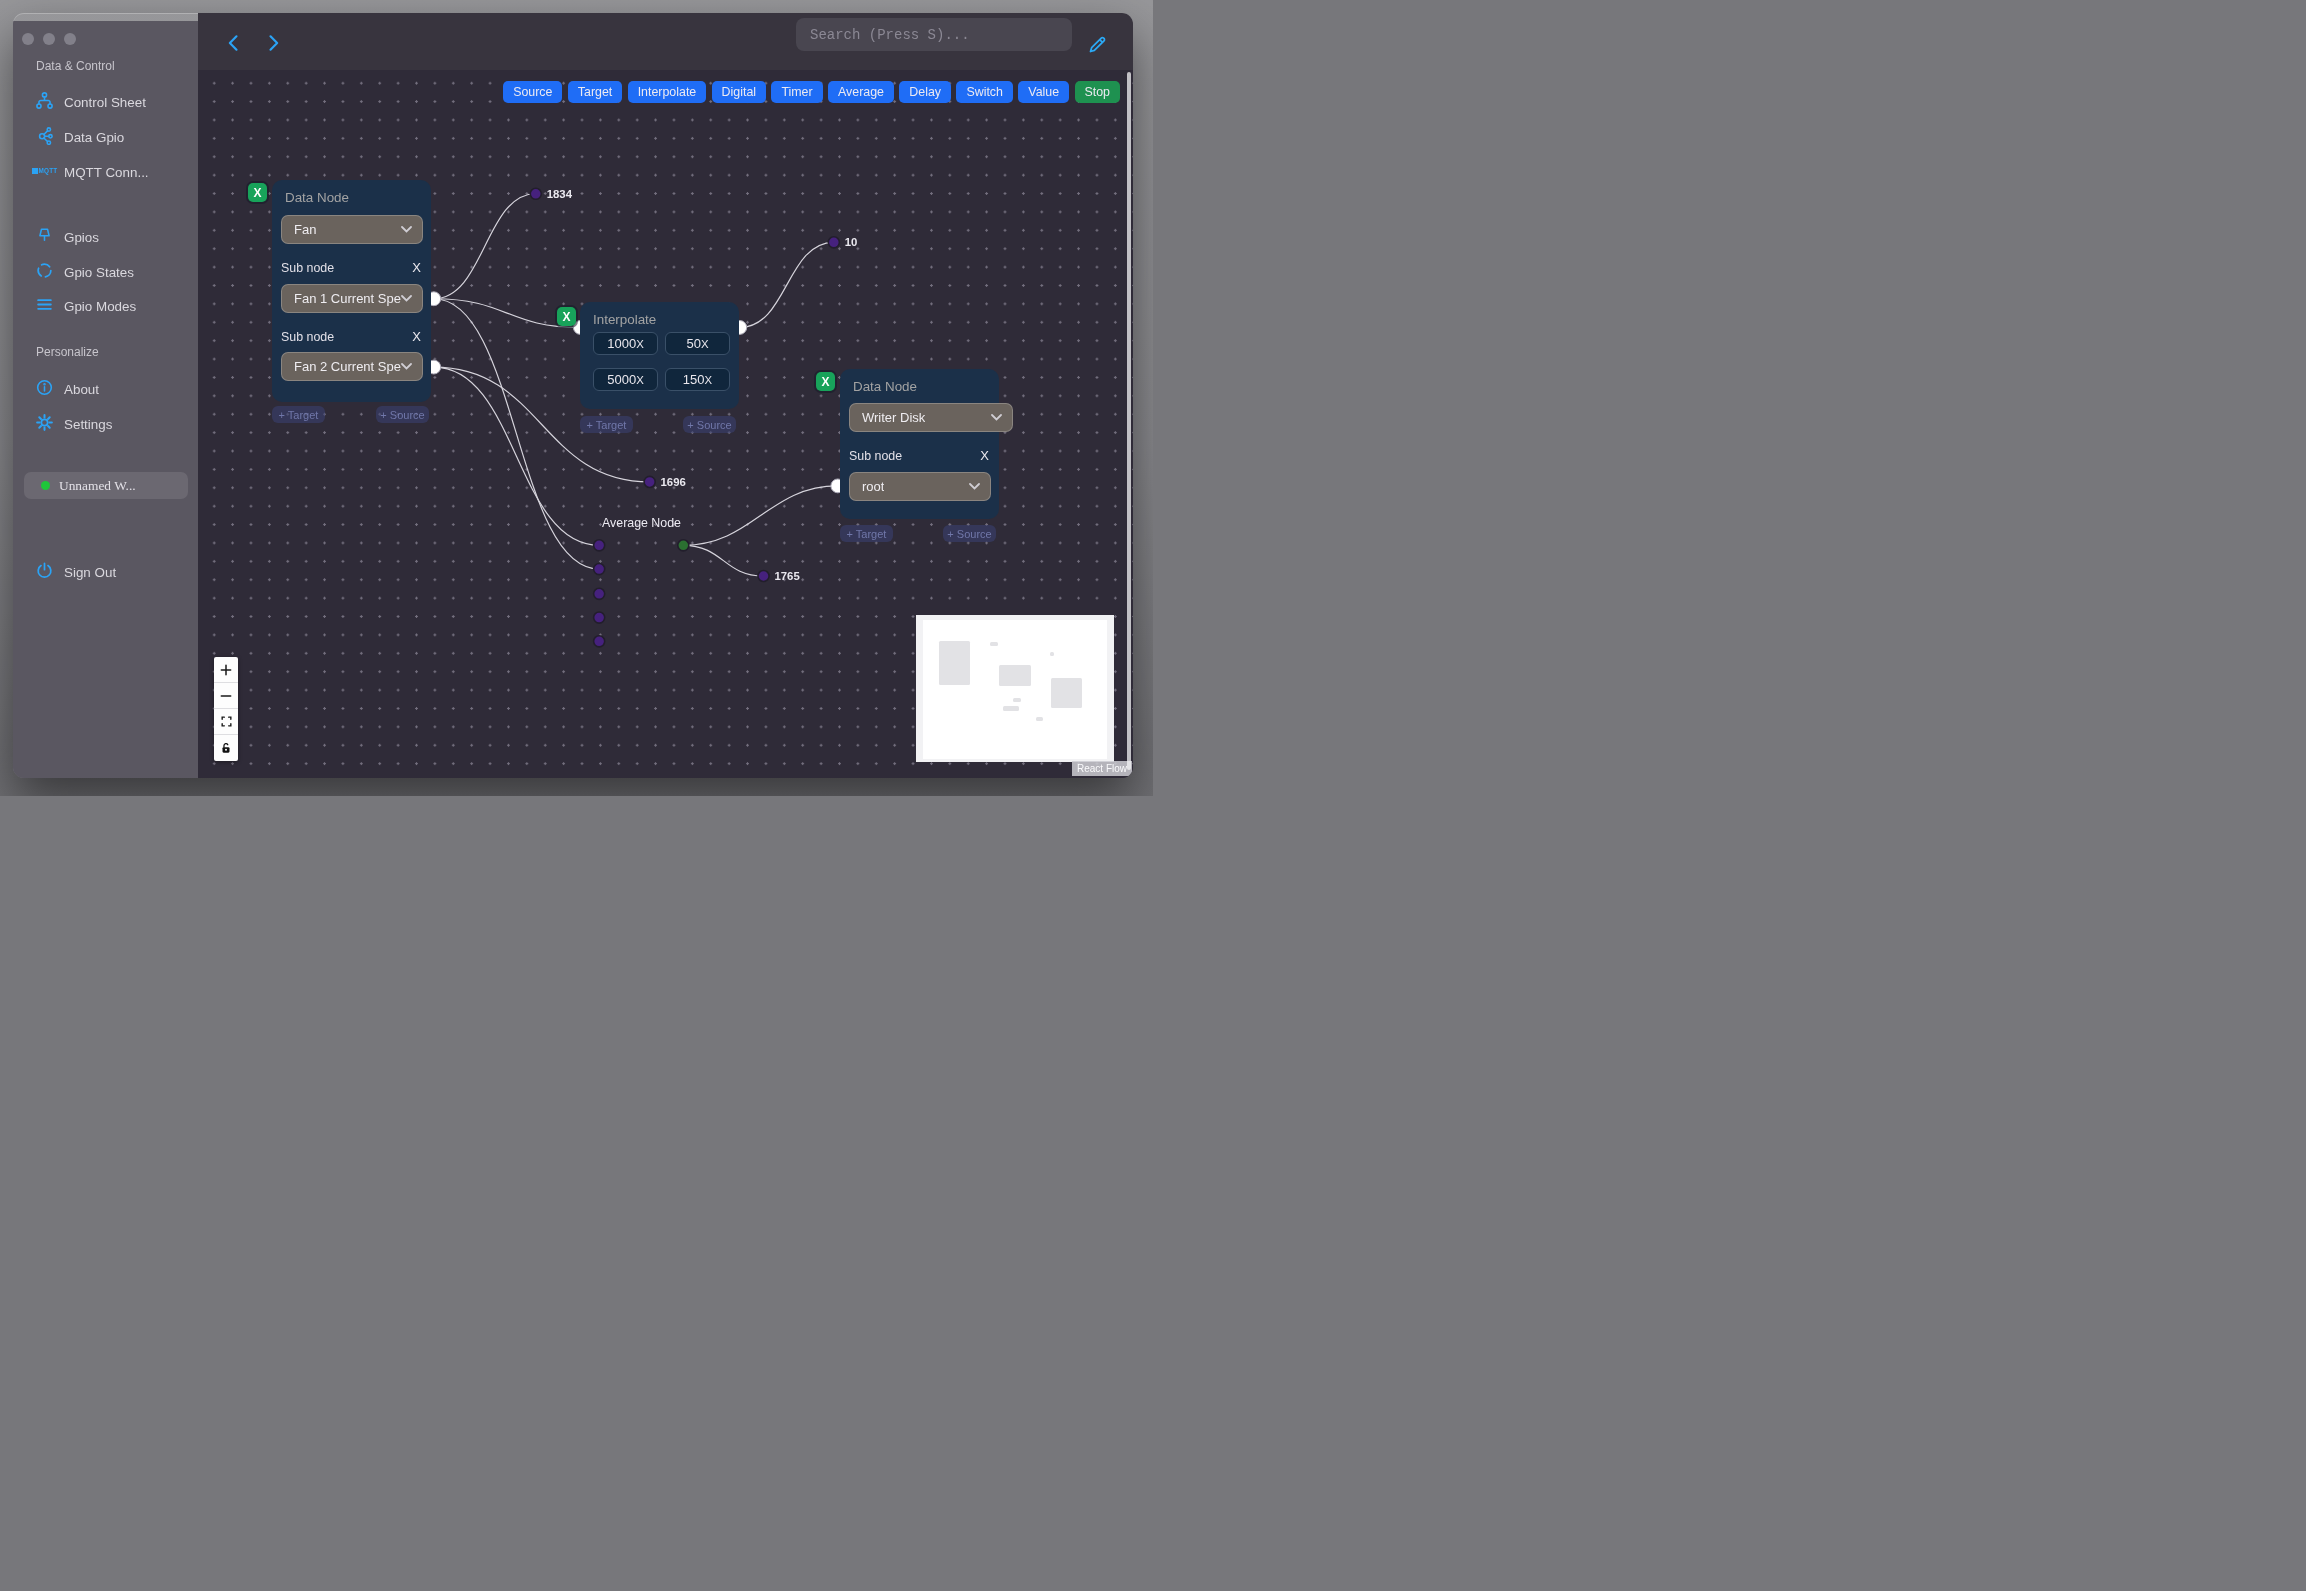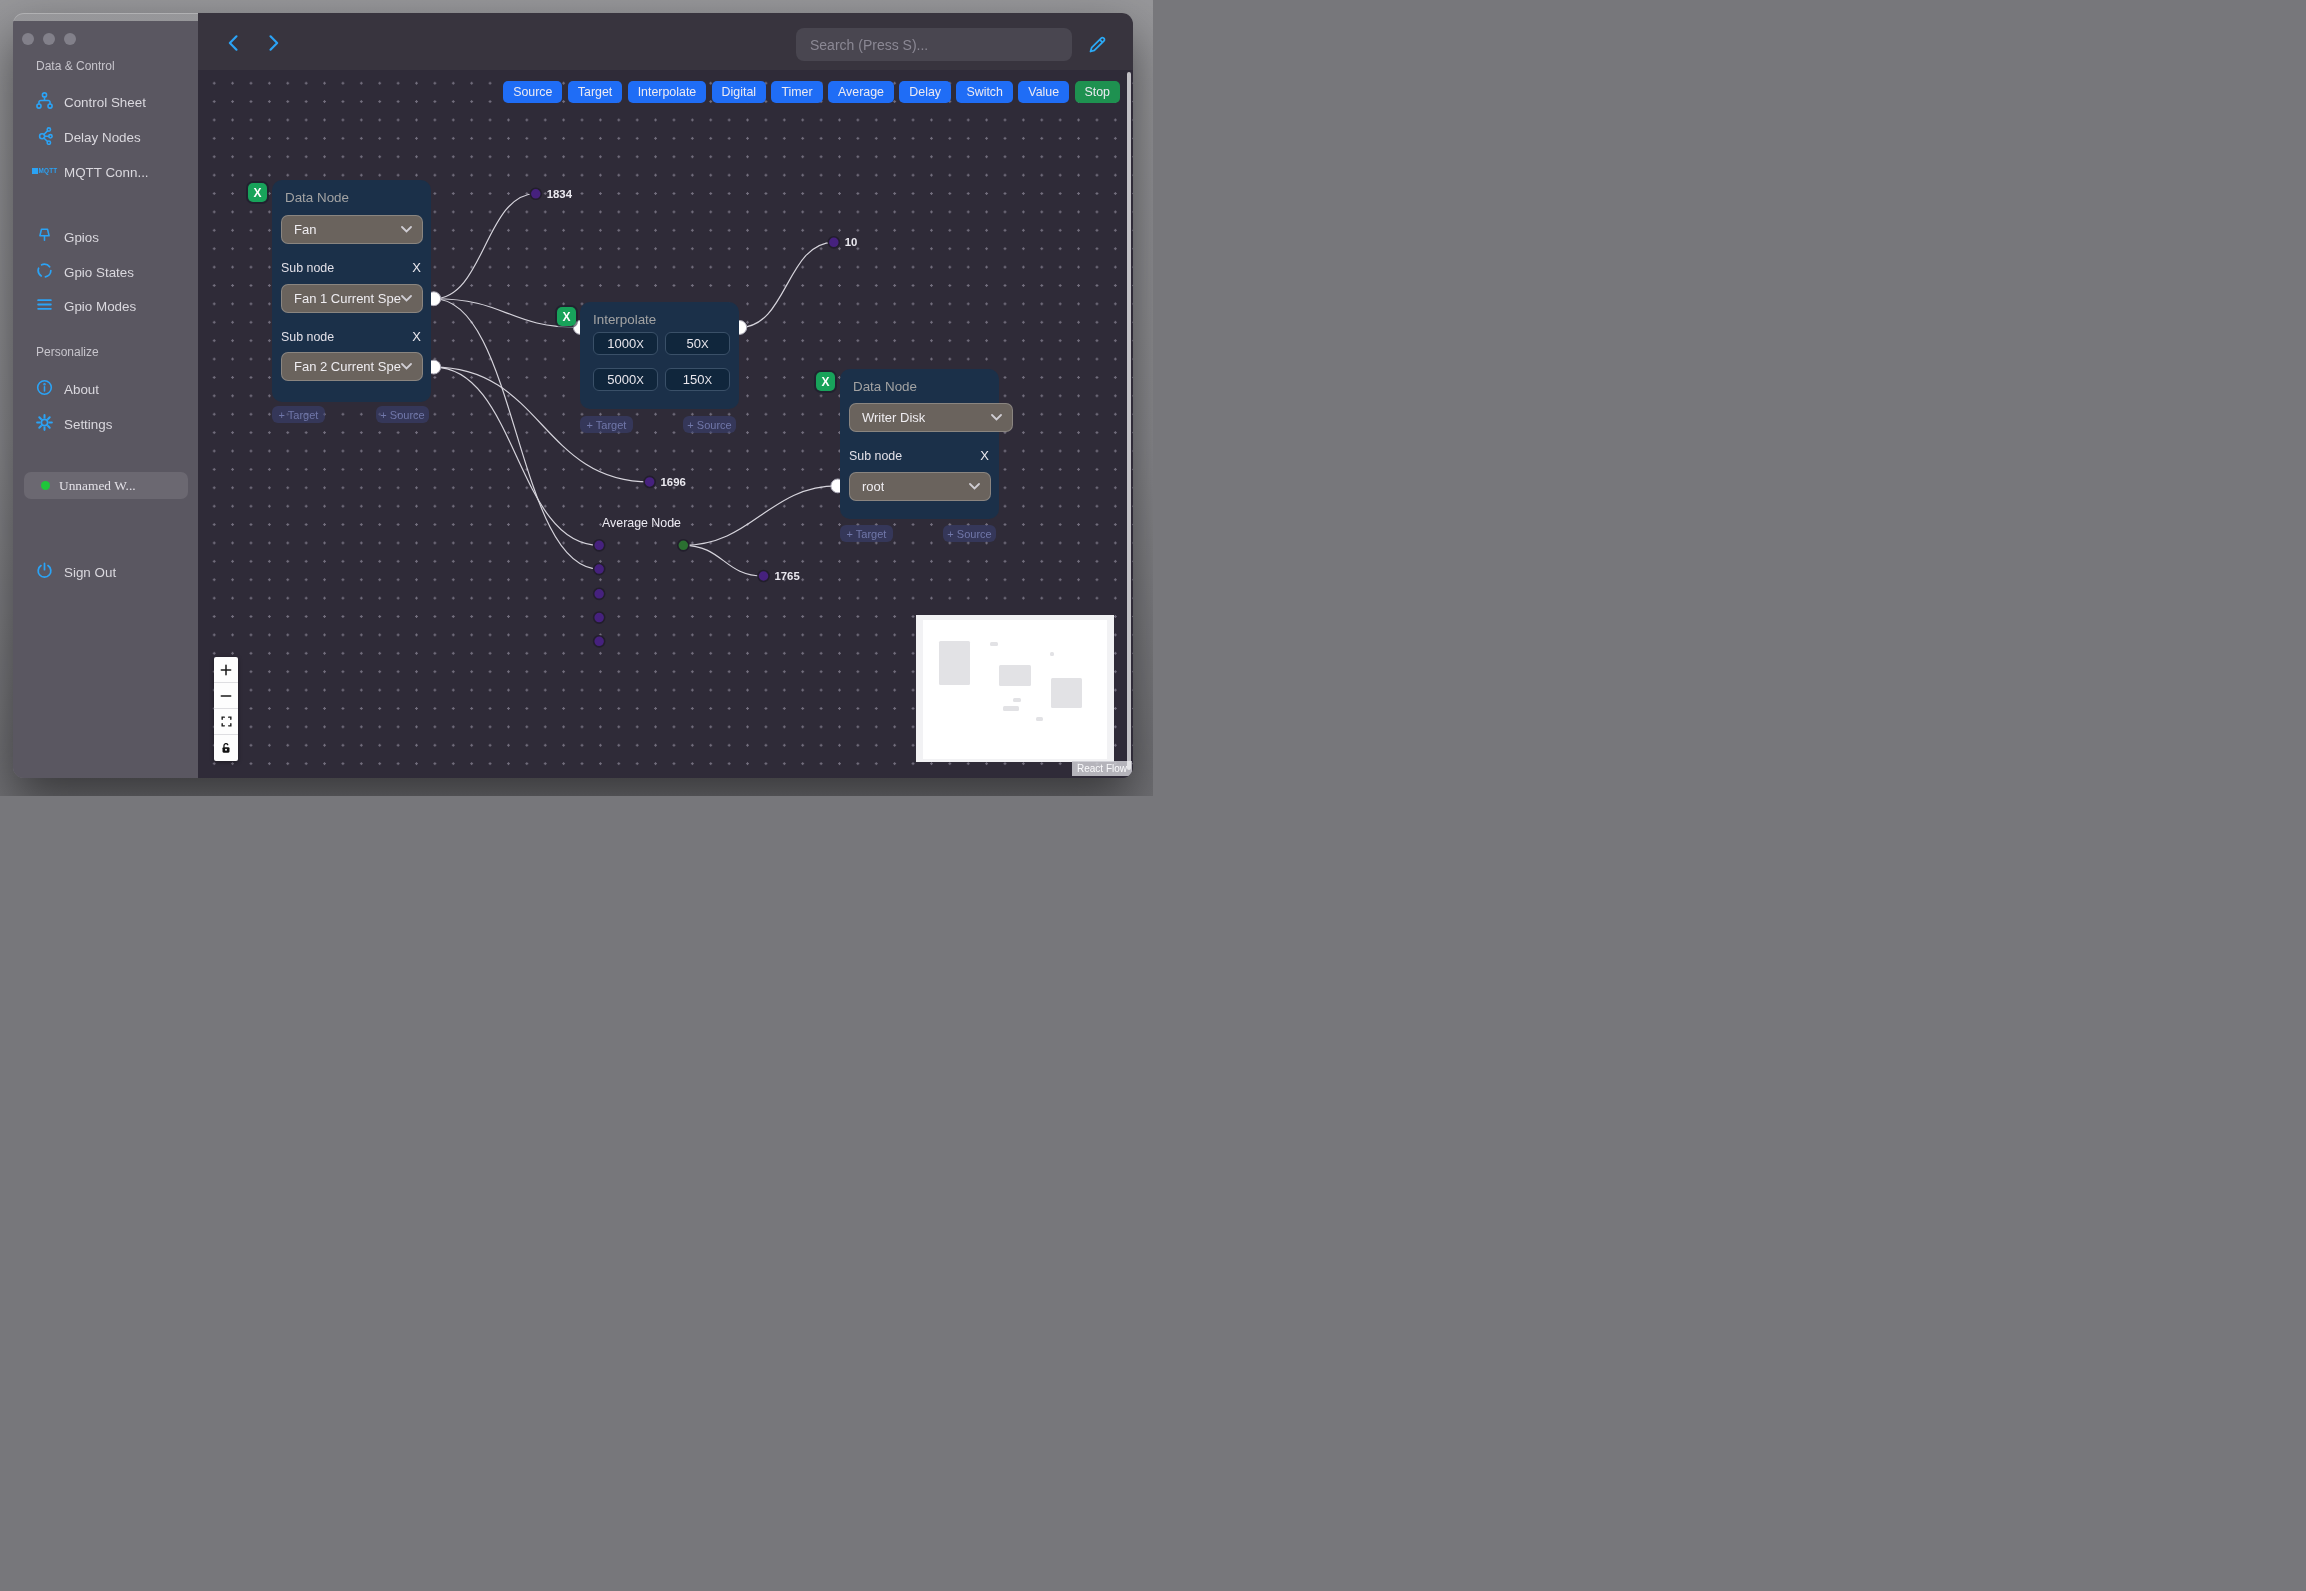--- a/index.html
+++ b/index.html
@@ -17,22 +17,22 @@
   .side-row .ic{width:19px;height:19px;flex:0 0 auto;display:flex;align-items:center;justify-content:center;}
   .side-head{position:absolute;left:23px;color:#c7c5cc;font-size:12px;}
   .mqtt-ic{display:flex;align-items:center;gap:1px;color:#2ba3f5;font-weight:bold;font-size:6.4px;letter-spacing:0.2px;}
   .mqtt-sq{width:6px;height:6px;background:#2ba3f5;display:inline-block;}
   .wf-pill{position:absolute;left:11px;right:10px;height:27px;border-radius:7px;background:#6b6871;
            display:flex;align-items:center;gap:9px;padding-left:17px;color:#e3e1e7;font-size:13.4px;font-family:Liberation Serif, serif;}
   .wf-dot{width:9px;height:9px;border-radius:50%;}
   
   .main{position:relative;flex:1;background:#38343e;}
   .nav-btn{position:absolute;top:20px;width:20px;height:20px;}
-  .search{position:absolute;left:598px;top:15px;width:276px;height:33px;background:#494650;
-          border:none;border-radius:8px;padding:0 14px;color:#22c55e;font-size:14px;font-family:Liberation Sans, sans-serif;}
+  .search{position:absolute;left:598px;top:5px;width:276px;height:33px;background:#494650;
+          border:none;border-radius:8px;padding:0 14px;color:#22c55e;font-size:14px;font-family:Liberation Mono, monospace;}
   .search::placeholder{color:#8b8894;}
   .pencil{position:absolute;left:889px;top:21px;width:21px;height:21px;}
   .canvas{position:absolute;left:0;right:0;top:57px;bottom:0;background:#2f2b38;
           background-image:radial-gradient(rgba(172,167,184,.55) 1.1px,transparent 1.4px);
           background-size:18.4px 18.4px;background-position:7px 4px;}
   .scrollbar{position:absolute;right:2px;top:2px;bottom:8px;width:4px;border-radius:2px;
              background:rgba(244,244,246,.75);}
   
   .toolbar{position:absolute;top:11px;right:13px;display:flex;gap:5.4px;}
   .tb{border:none;border-radius:5px;color:#eceaf2;font-size:12.4px;font-family:inherit;
@@ -105,21 +105,21 @@
     <div class="side-row" style="top:100px">
       <span class="ic">
         <svg class="icon" width="19" height="19" viewBox="0 0 24 24" fill="none" stroke="#2ba3f5" stroke-width="2" stroke-linecap="round">
               <circle cx="9" cy="13" r="3.2"></circle>
               <circle cx="17.5" cy="4.5" r="2.1"></circle>
               <circle cx="19.5" cy="13" r="2.1"></circle>
               <circle cx="17.5" cy="21" r="2.1"></circle>
               <path d="M11.2 10.8 L15.8 6.2 M12.2 13 L17.4 13 M11.2 15.2 L15.8 19.6"></path>
             </svg>
       </span>
-      <span>Delay Nodes</span>
+      <span>Data Gpio</span>
     </div>
 
     <div class="side-row" style="top:135px">
       <span class="ic">
         <span class="mqtt-ic">
               <span class="mqtt-sq"></span>
               <span>MQTT</span>
             </span>
       </span>
       <span>MQTT Conn...</span>

